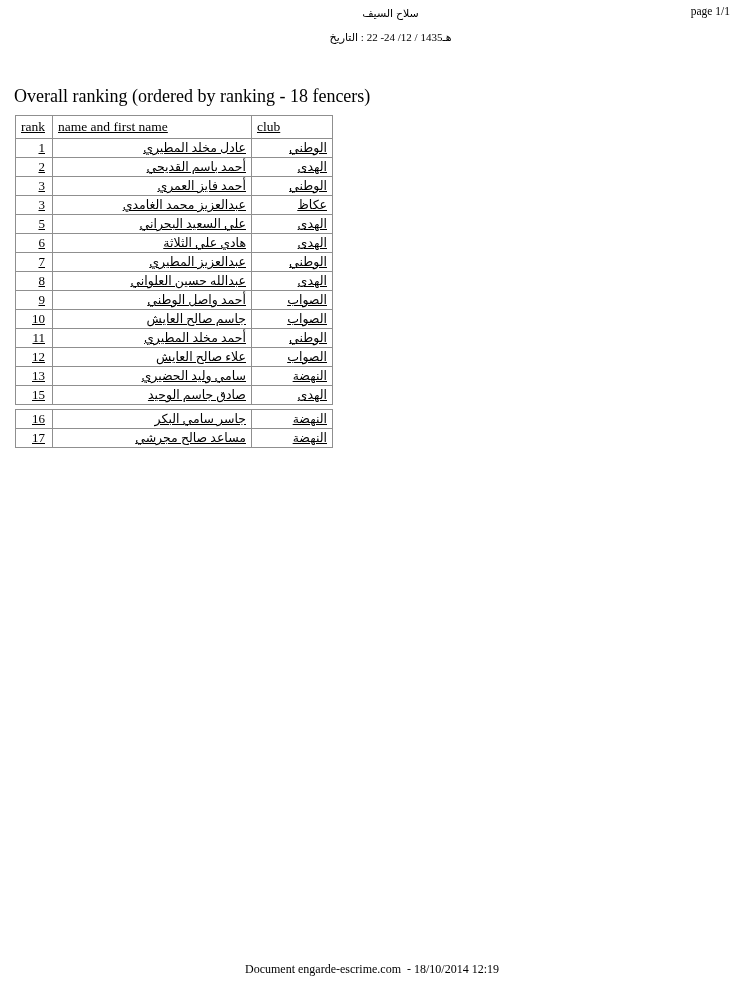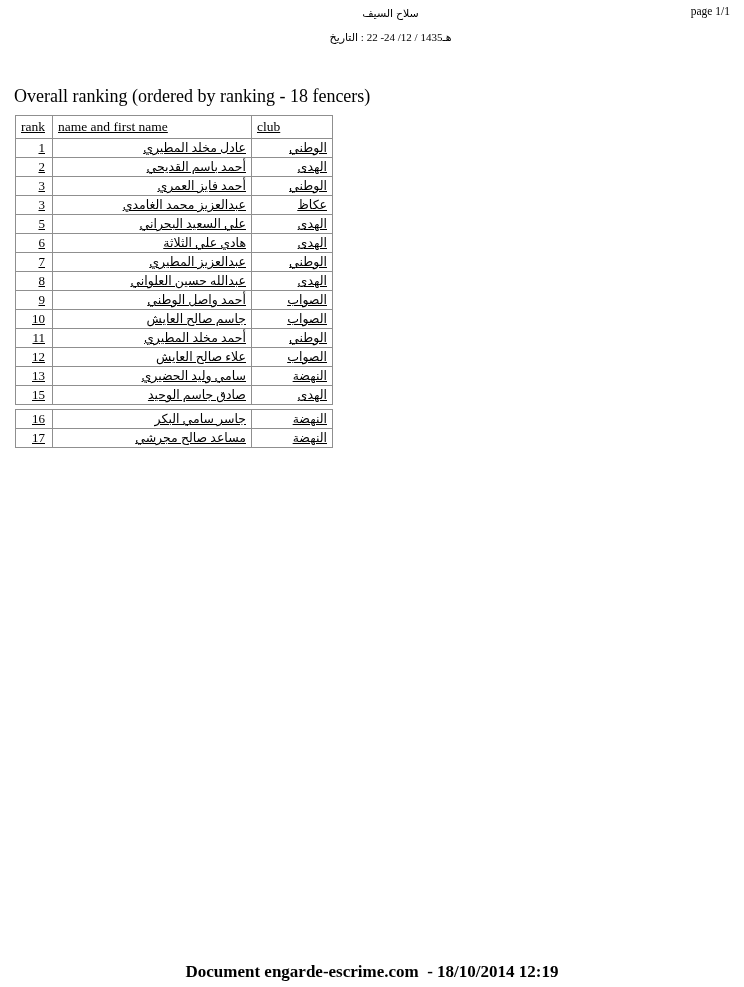--- a/index.html
+++ b/index.html
@@ -54,23 +54,22 @@
   }
   td { height: 19px; font-size: 12.5px; }
   col.c-rank { width: 37px; }
   col.c-name { width: 199px; }
   col.c-club { width: 81px; }
   td.rank-cell { text-align: right; padding-right: 7px; font-size: 13px; }
   td.name-cell, td.club-cell { text-align: right; }
   .footer {
     position: absolute; top: 962px; left: 0; width: 100%;
     text-align: center;
-    font-size: 17px;
+    font-size: 12px;
     white-space: pre;
-    font-weight: bold;
   }
 </style>
 </head>
 <body>
 
 <div class="page-label">page 1/1</div>
 
 <div class="titles">
   <div class="title-line">سلاح السيف</div>
   <div class="title-line" dir="ltr">التاريخ : ‎22 -24 /12 / 1435هـ</div>

